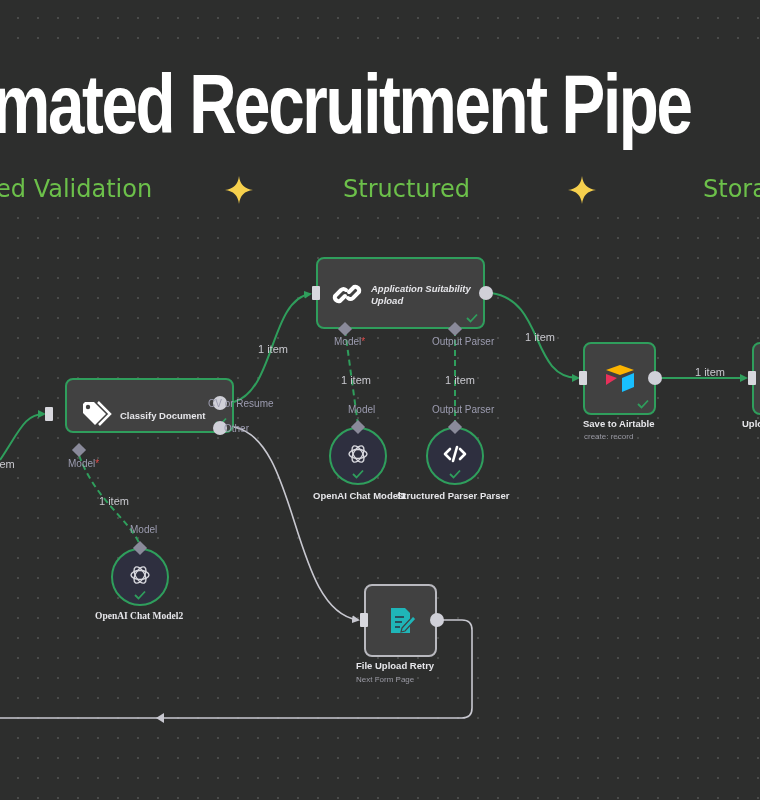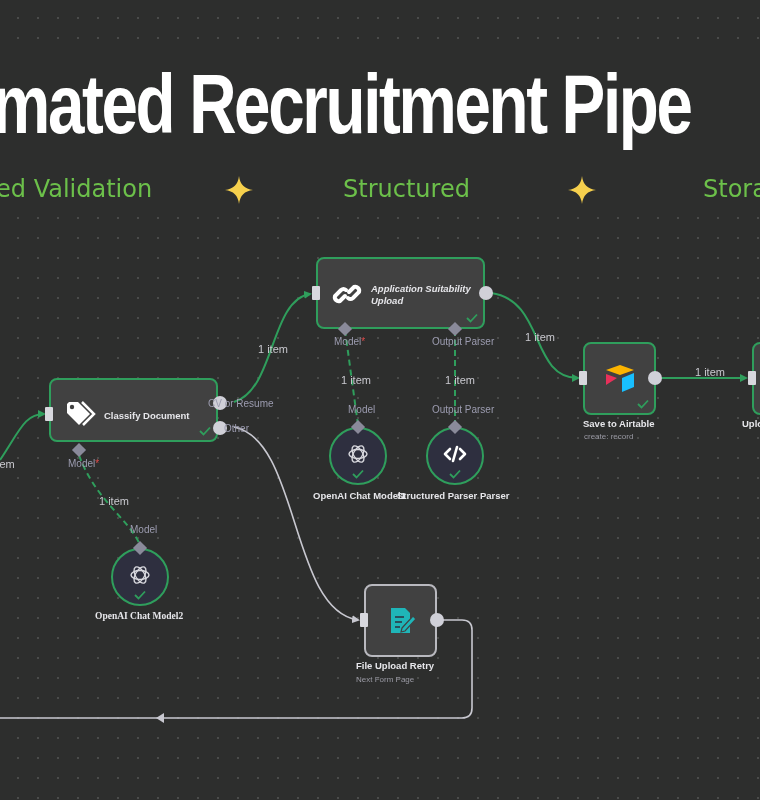--- a/index.html
+++ b/index.html
@@ -77,21 +77,21 @@
 <div class="sub" style="left:-4px;">ed Validation</div>
 <svg class="star" style="left:225px;" viewBox="0 0 20 20">
     <path d="M10,0 Q11,9 20,10 Q11,11 10,20 Q9,11 0,10 Q9,9 10,0z" fill="#f6d04d"></path>
   </svg>
 <div class="sub" style="left:343px;">Structured</div>
 <svg class="star" style="left:568px;" viewBox="0 0 20 20">
     <path d="M10,0 Q11,9 20,10 Q11,11 10,20 Q9,11 0,10 Q9,9 10,0z" fill="#f6d04d"></path>
   </svg>
 <div class="sub" style="left:703px;">Stora</div>
 
-<div class="node" style="left:49px;top:378px;width:169px;height:64px;">
+<div class="node" style="left:65px;top:378px;width:169px;height:55px;">
   <svg style="position:absolute;left:14px;top:20px;width:32px;height:28px;" viewBox="0 0 32 28">
     <path d="M2,4 L2,13 L14,25 L25,14 L13,2 L4,2 z" fill="#ffffff"></path>
     <circle cx="7" cy="7" r="2.2" fill="#414141"></circle>
     <path d="M17,2 L29,14 L18,25" stroke="#ffffff" stroke-width="2.5" fill="none"></path>
   </svg>
   <div class="node-label" style="left:53px;top:30px;">Classify Document</div>
   <svg class="check" style="right:5px;bottom:4px;" viewBox="0 0 12 10">
       <path d="M1,5 L4.5,8.5 L11,1.5" stroke="#2f9e5c" stroke-width="1.8" fill="none"></path>
     </svg>
 </div>

